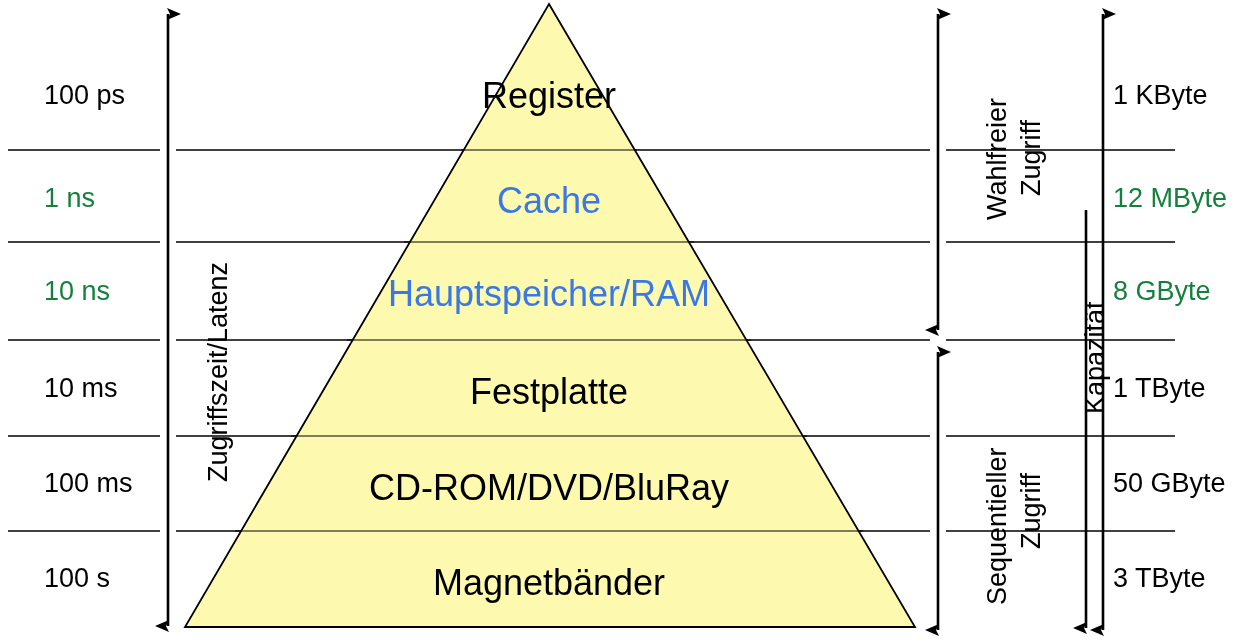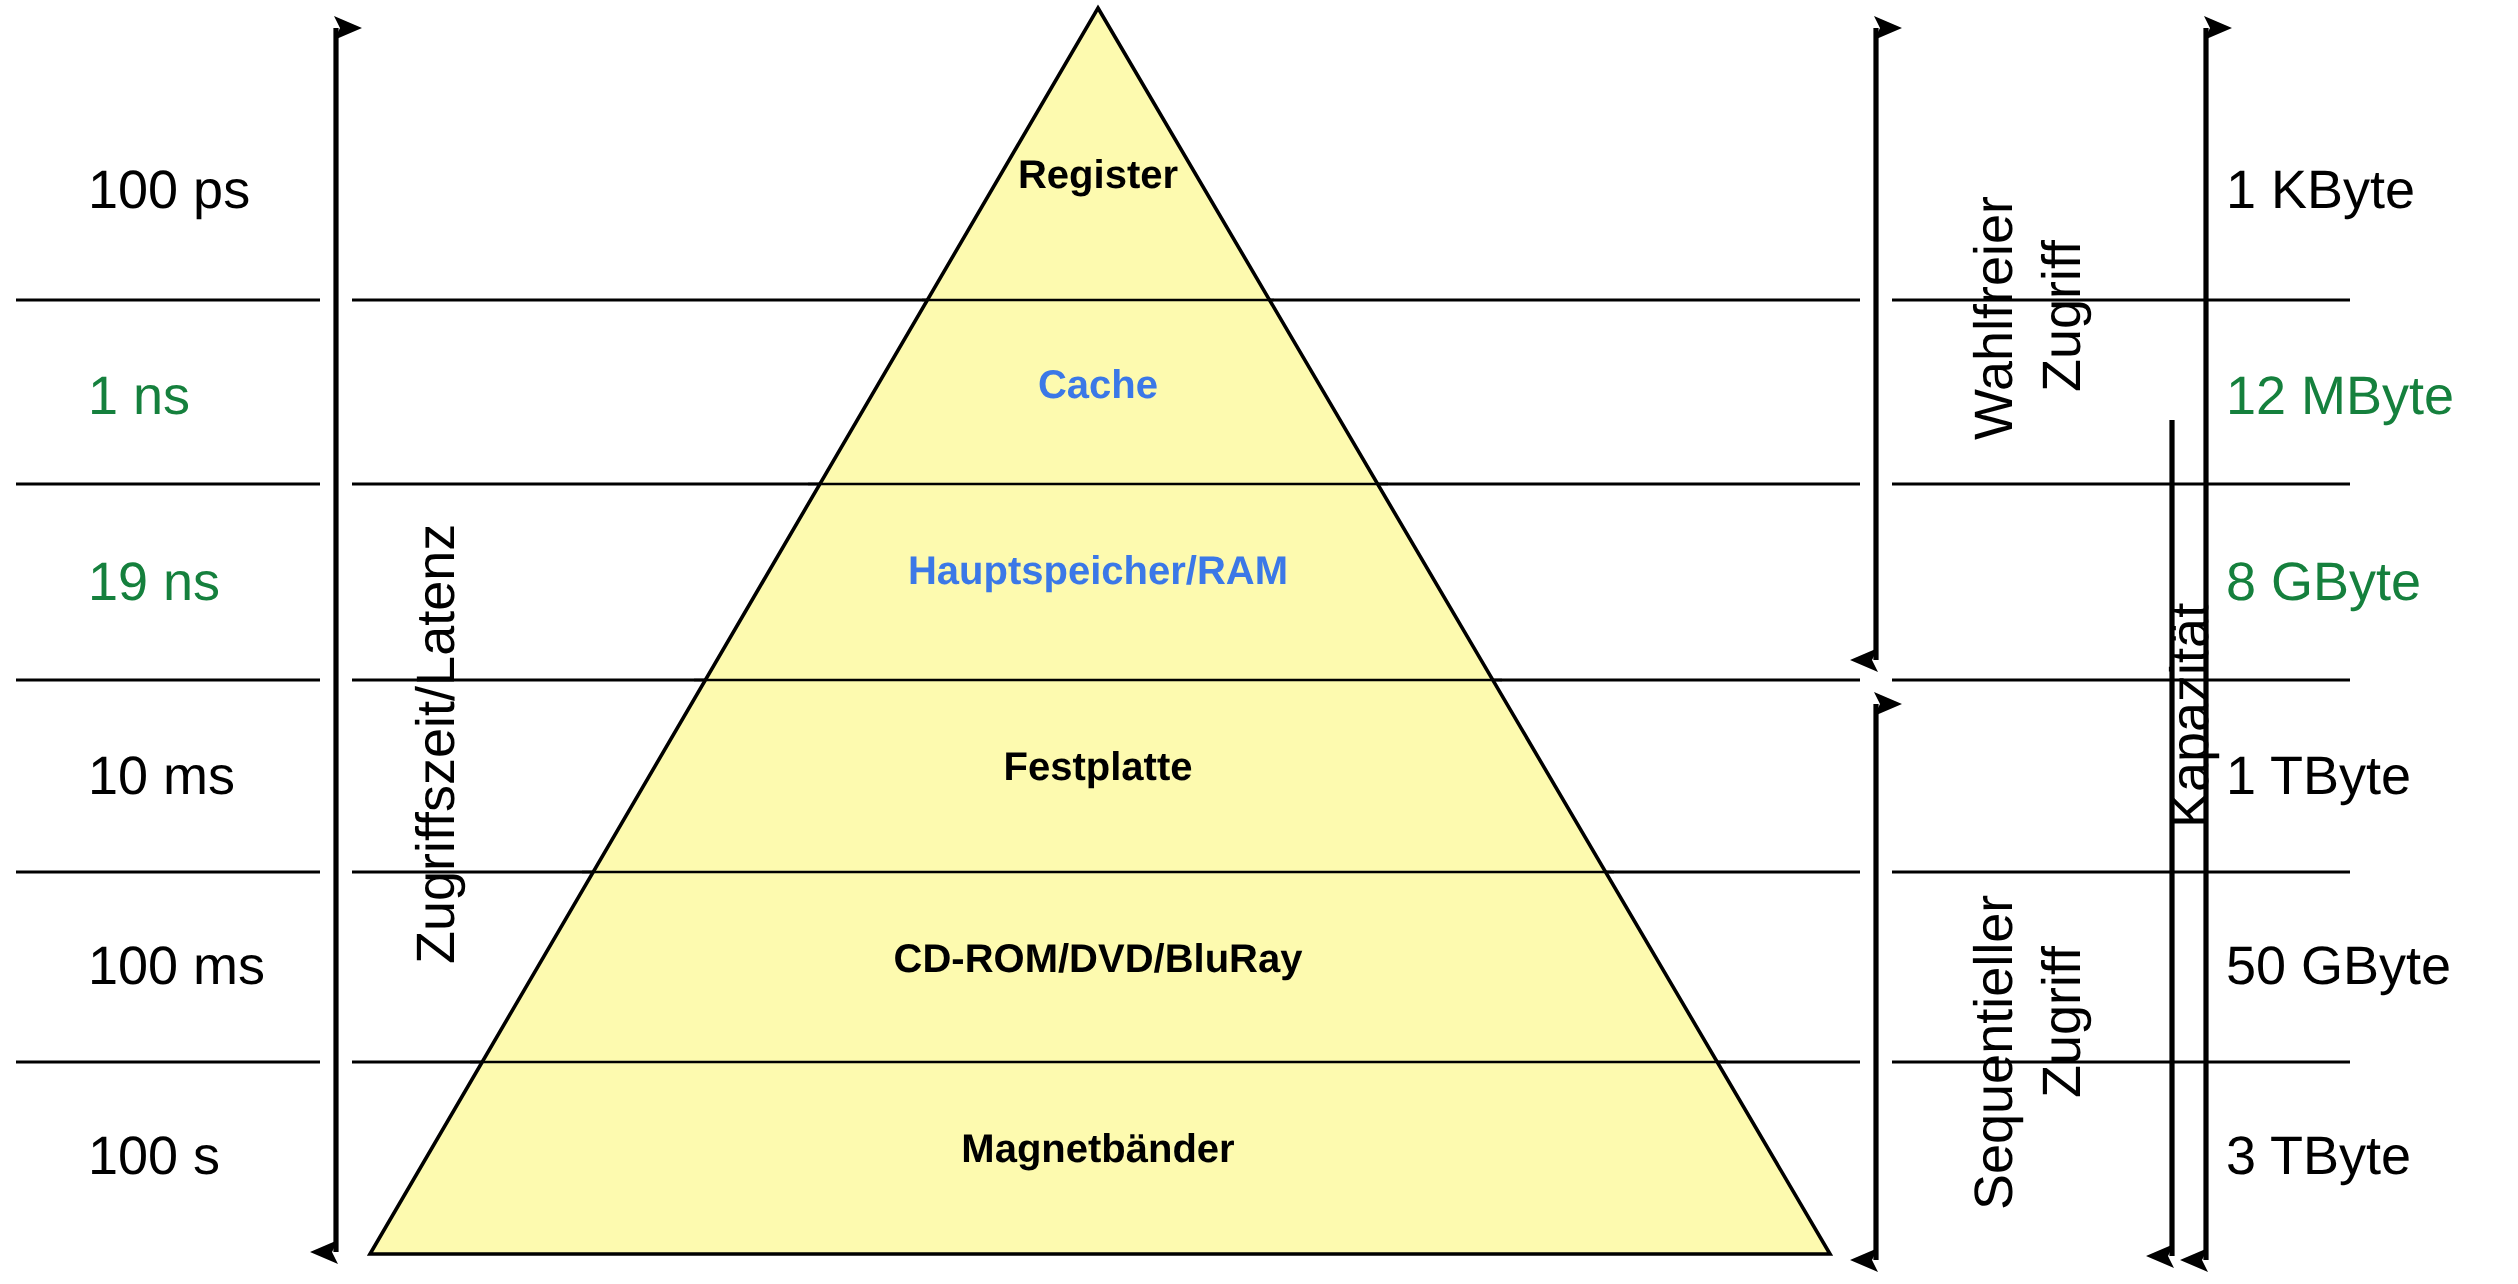--- a/index.html
+++ b/index.html
@@ -3,22 +3,22 @@
 <meta charset="utf-8">
 <style>
   html,body{margin:0;padding:0;background:#fff;}
   body{font-family:"Liberation Sans",sans-serif;}
   #stage{position:relative;width:1259px;height:642px;background:#ffffff;overflow:hidden;padding-left:44px;}
   svg{position:absolute;left:0;top:0;}
   .lbl{position:absolute;white-space:nowrap;font-size:27px;color:#000;line-height:1;}
   .lbl.blue{color:#15803d;}
   .vlbl{position:absolute;white-space:nowrap;font-size:27px;color:#000;
         transform-origin:0 0;transform:rotate(-90deg);line-height:1;}
-  .tierlbl{position:absolute;white-space:nowrap;font-size:20px;color:#000;
-           text-align:center;line-height:1;font-weight:bold;}
+  .tierlbl{position:absolute;white-space:nowrap;font-size:36px;color:#000;
+           text-align:center;line-height:1;}
   .tierlbl.blue{color:#3b78e7;}
 </style>
 </head>
 <body>
 
 <div id="stage">
 
   <svg width="1259" height="642">
     <defs>
       <marker id="arrUp" markerWidth="12" markerHeight="14" refX="6" refY="13" orient="auto" markerUnits="userSpaceOnUse">
@@ -67,21 +67,21 @@
 
     <line x1="938" y1="352" x2="938" y2="630" stroke="#000" stroke-width="2.6" marker-start="url(#arrUp)" marker-end="url(#arrDn)"></line>
 
     <line x1="1103" y1="14" x2="1103" y2="630" stroke="#000" stroke-width="2.6" marker-start="url(#arrUp)" marker-end="url(#arrDn)"></line>
 
     <line x1="1086" y1="210" x2="1086" y2="628" stroke="#000" stroke-width="2.6" marker-end="url(#arrDn)"></line>
   </svg>
 
   <div class="lbl" style="left:44px;top:82px;">100 ps</div>
   <div class="lbl blue" style="left:44px;top:185px;">1 ns</div>
-  <div class="lbl blue" style="left:44px;top:278px;">19 ns</div>
+  <div class="lbl blue" style="left:44px;top:278px;">10 ns</div>
   <div class="lbl" style="left:44px;top:375px;">10 ms</div>
   <div class="lbl" style="left:44px;top:470px;">100 ms</div>
   <div class="lbl" style="left:44px;top:565px;">100 s</div>
 
   <div class="vlbl" style="left:205px;top:482px;">Zugriffszeit/Latenz</div>
 
   <div class="tierlbl" style="left:349px;top:78px;width:400px;">Register</div>
   <div class="tierlbl blue" style="left:349px;top:183px;width:400px;">Cache</div>
   <div class="tierlbl blue" style="left:349px;top:276px;width:400px;">Hauptspeicher/RAM</div>
   <div class="tierlbl" style="left:349px;top:470px;width:400px;">CD-ROM/DVD/BluRay</div>

